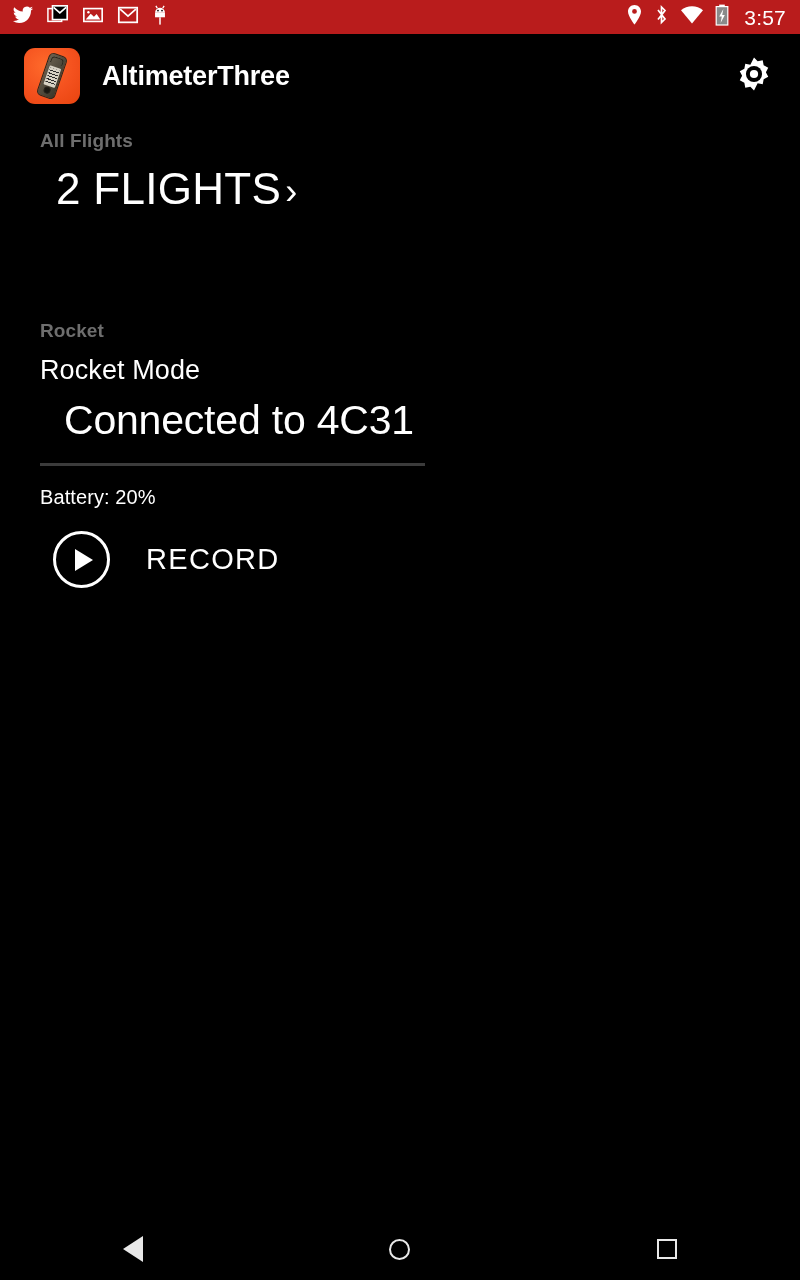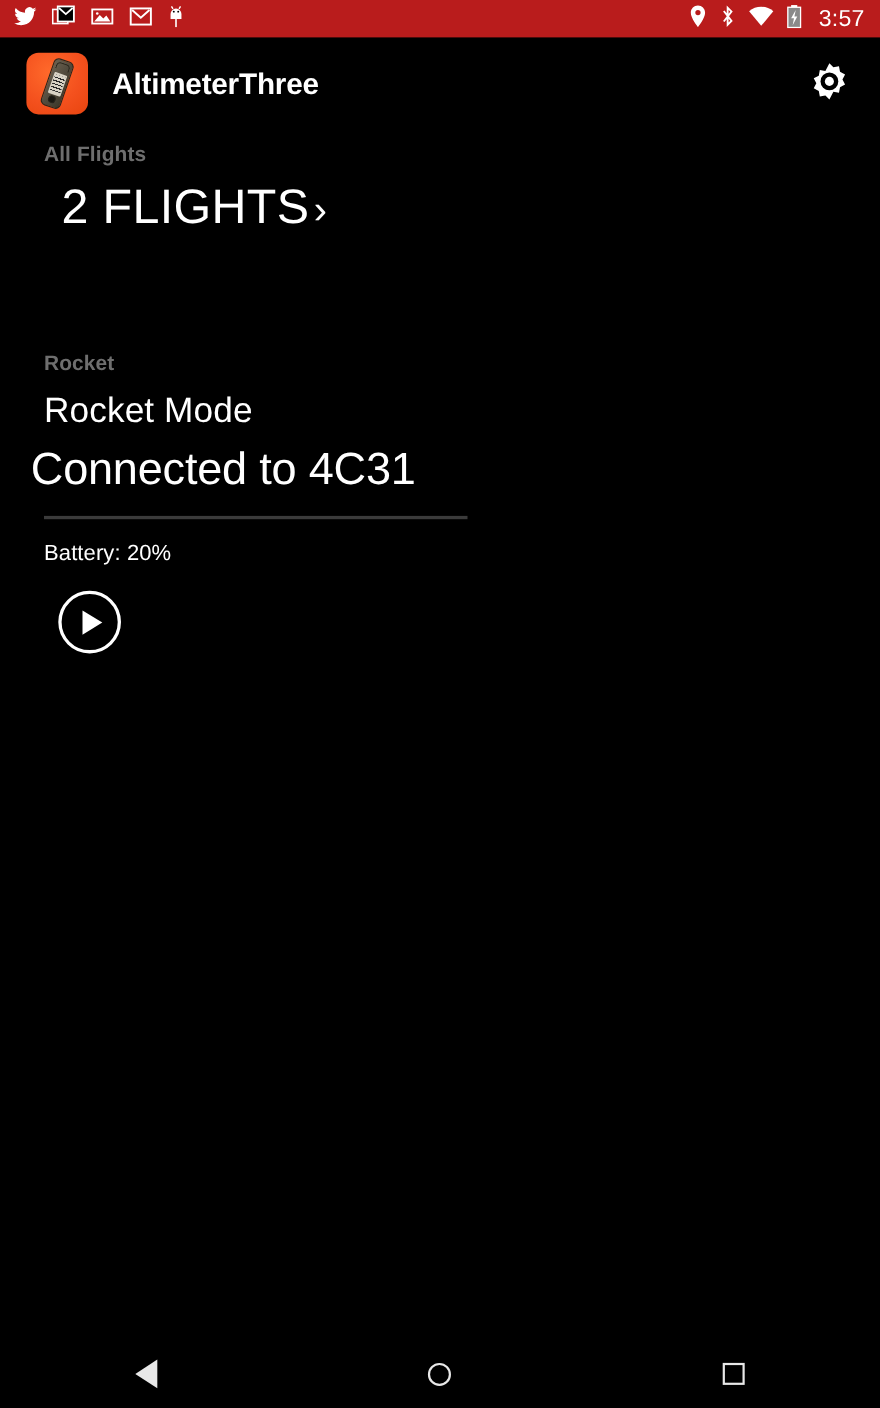--- a/index.html
+++ b/index.html
@@ -101,27 +101,27 @@
   }
   .chev { font-size:36px; font-weight:300; margin-left:4px; }
 
   .row-last-flight { margin-top:36px; }
   .row-last-flight .big-value { margin-top:12px; }
   .row-all-flights { margin-top:12px; }
   .row-all-flights .big-value { margin-top:12px; }
 
   .row-status { margin-top:106px; }
   .status-mode {
-    color:#fff; font-size:32px; font-weight:400;
+    color:#fff; font-size:27px; font-weight:400;
     padding-left:40px; margin-top:13px;
     letter-spacing:0.1px;
   }
   .status-conn {
     color:#fff; font-size:41px; font-weight:400;
-    padding-left:28px; margin-top:11px;
+    padding-left:64px; margin-top:11px;
     letter-spacing:-0.2px; white-space:nowrap;
   }
   .divider {
     height:3px; background:#3b3b3b;
     width:385px; margin-left:40px; margin-top:19px;
   }
   .battery-text {
     color:#fff; font-size:20px; font-weight:400;
     padding-left:40px; margin-top:20px;
     letter-spacing:0.1px;
@@ -279,20 +279,21 @@
       <div class="section-label">Rocket</div>
       <div class="status-mode">Rocket Mode</div>
       <div class="status-conn">Connected to 4C31</div>
       <div class="divider"></div>
       <div class="battery-text">Battery: 20%</div>
 
       <div class="record-row">
         <div class="record-circle">
           <div class="play-tri"></div>
         </div>
+        <div class="record-label">RECORD</div>
       </div>
     </div>
 
   </div>
 
   <div class="navbar">
     <div class="nav-btn">
       <div class="nav-back"></div>
     </div>
     <div class="nav-btn">

